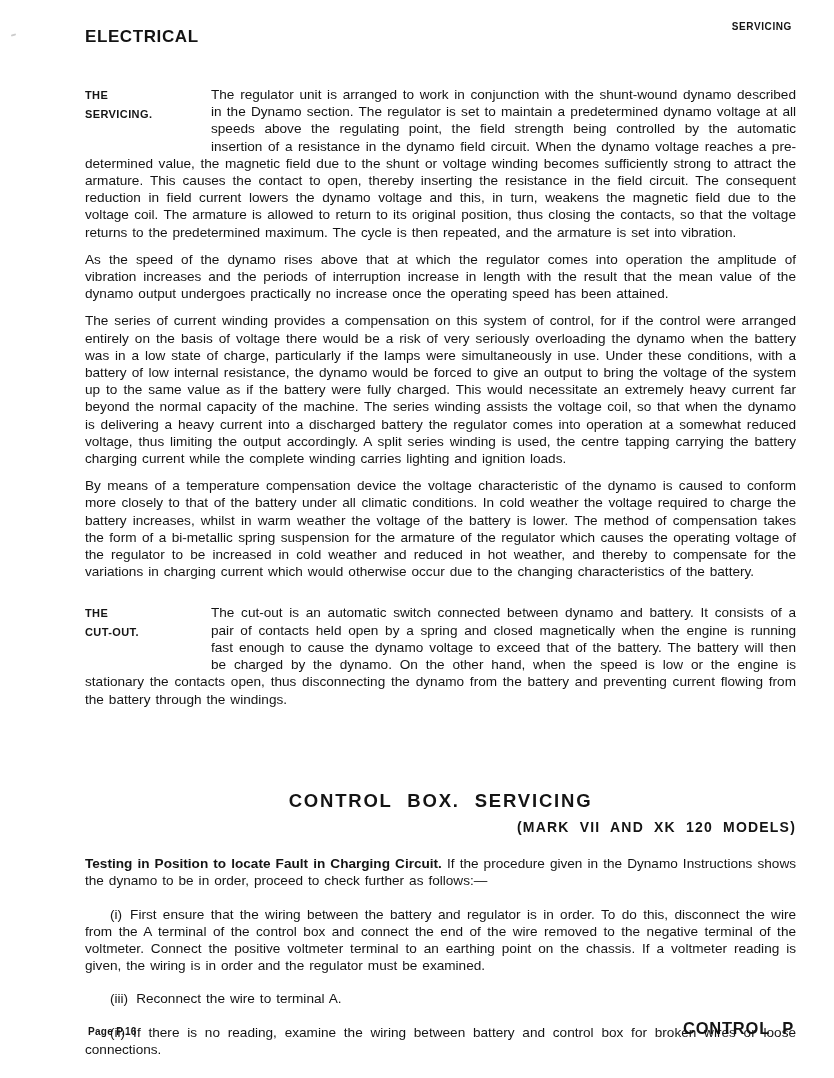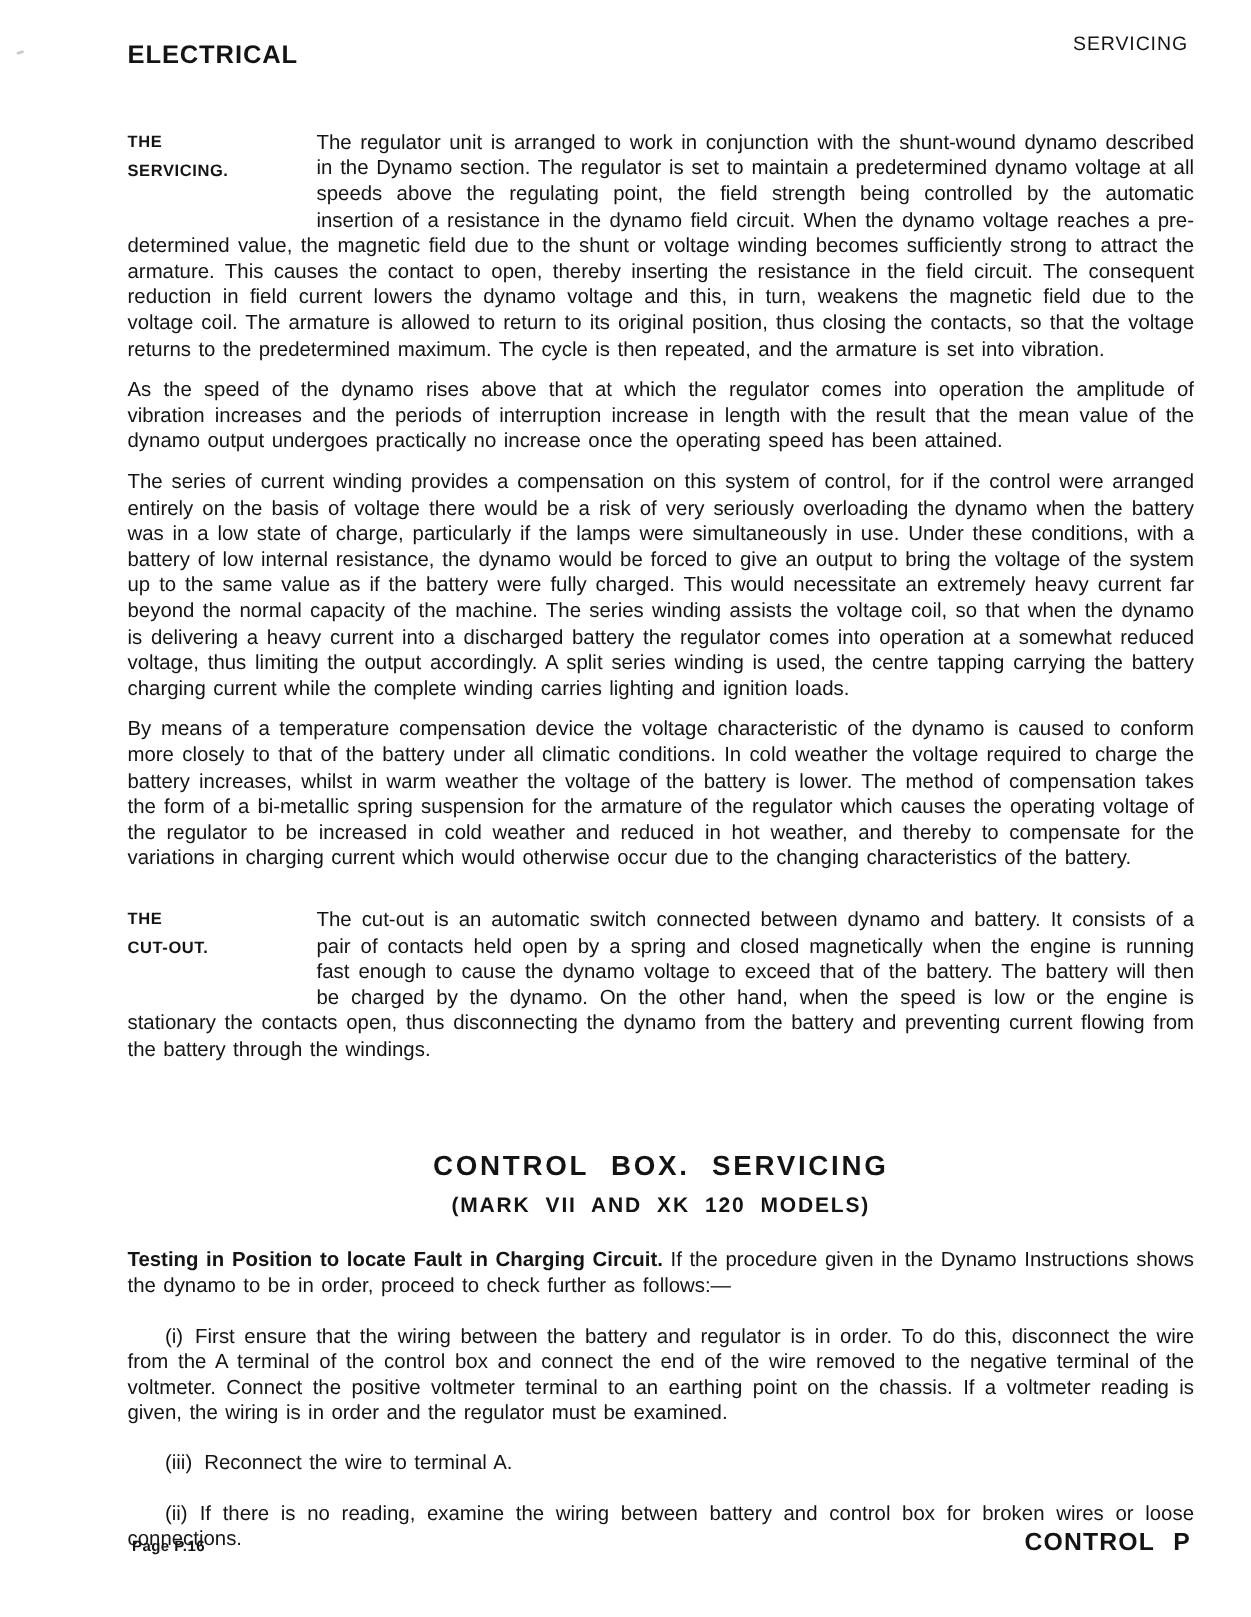--- a/index.html
+++ b/index.html
@@ -19,21 +19,21 @@
     width: 5px; height: 2px; background: #999; opacity: .5;
     border-radius: 1px; transform: rotate(-15deg);
   }
 
   .running-head-left {
     position: absolute; left: 85px; top: 27px;
     font-size: 17px; font-weight: bold; letter-spacing: .6px;
   }
   .running-head-right {
     position: absolute; right: 42px; top: 21px;
-    font-size: 13px; font-weight: normal; letter-spacing: .6px;
+    font-size: 10px; font-weight: bold; letter-spacing: .6px;
   }
 
   .body-col {
     position: absolute; left: 85px; width: 711px; top: 86px;
     font-size: 13.6px; line-height: 17.2px;
     text-align: justify;
     word-spacing: 1.2px;
   }
 
   .para { margin: 0 0 10px 0; }
@@ -41,27 +41,27 @@
 
   .side-head {
     float: left; width: 126px; height: 52px;
     font-weight: bold; font-size: 11px; line-height: 19px;
     letter-spacing: .4px; text-align: left; word-spacing: 0;
   }
 
   .cutout-block { margin-top: 24px; }
 
   .center-title {
-    margin-top: 60px;
+    margin-top: 84px;
     text-align: center; font-weight: bold;
     font-size: 18.5px; letter-spacing: 1.8px; word-spacing: 8px;
   }
   .center-subtitle {
     margin-top: 10px;
-    text-align: center; font-weight: bold;
+    text-align: right; font-weight: bold;
     font-size: 14px; letter-spacing: 1.2px; word-spacing: 5px;
   }
 
   .testing-para { margin-top: 19px; }
   .bold-lead { font-weight: bold; }
 
   .list-item { margin-top: 16px; text-indent: 25px; }
   .list-item .marker { padding-right: 8px; }
 
   .page-foot-left {

